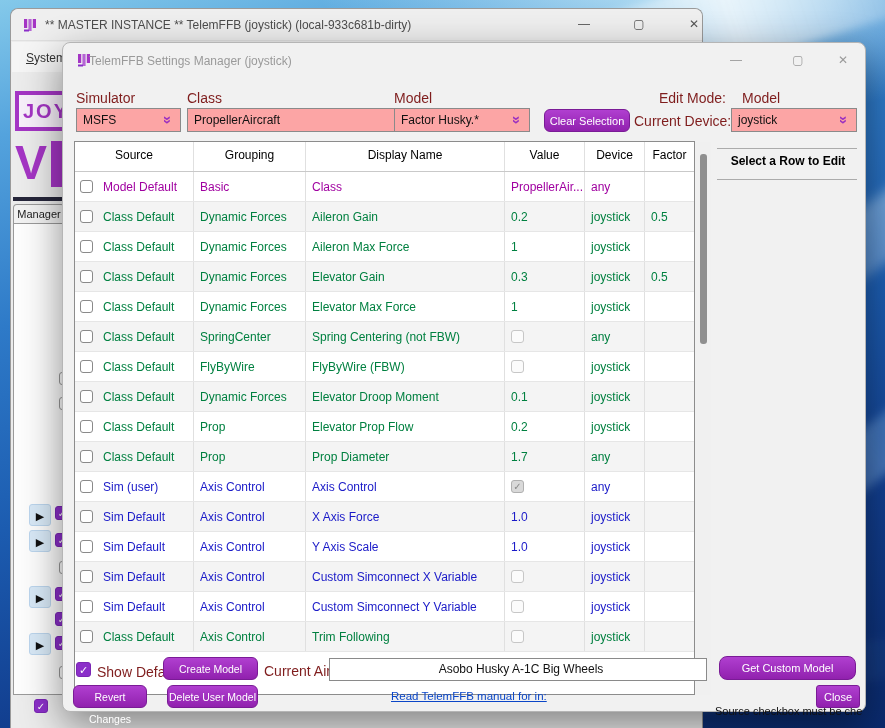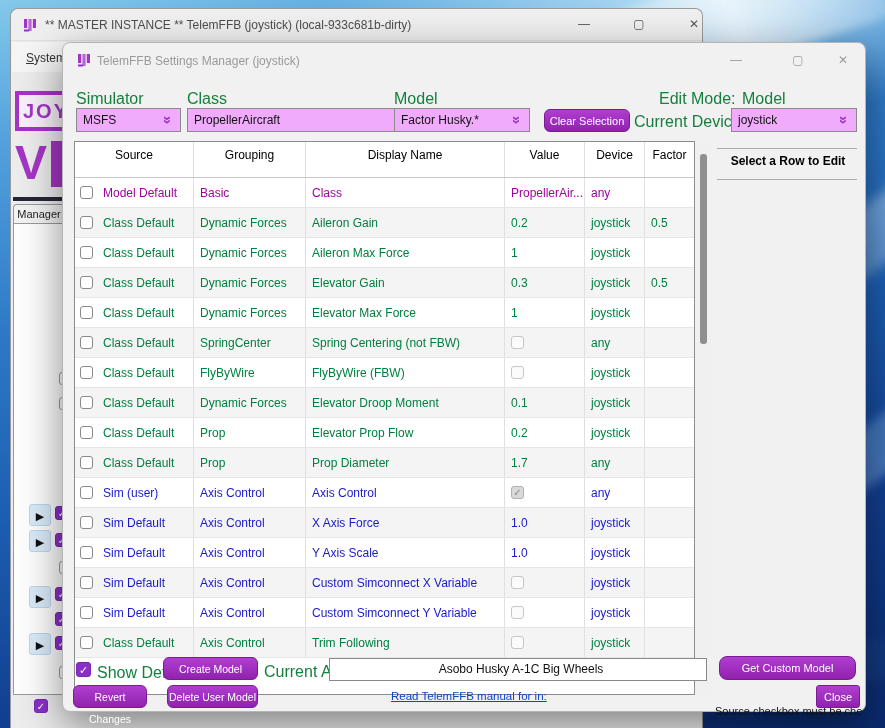--- a/index.html
+++ b/index.html
@@ -54,38 +54,38 @@
     border:1px solid #7a26b4; border-radius:3px; color:#fff; font-size:10px;
     line-height:13px; text-align:center; }
   .gray-cb { position:absolute; width:13px; height:13px; background:#fff;
     border:1px solid #9a9a9a; border-radius:3px; }
 
   
   #dialog { position:absolute; left:62px; top:42px; width:804px; height:670px;
     background:#f1f1f1; border:1px solid #b5b5b5; border-radius:8px;
     box-shadow:0 14px 40px rgba(0,0,0,.45); }
   .dlg-titlebar { position:absolute; left:0; top:0; width:100%; height:34px; }
-  .dlg-title { position:absolute; left:34px; top:11px; font-size:12px; color:#9a9a9a; white-space:nowrap; }
+  .dlg-title { position:absolute; left:26px; top:11px; font-size:12px; color:#9a9a9a; white-space:nowrap; }
   .dlg-icon { position:absolute; left:14px; top:9px; width:16px; height:16px; }
   .dlg-btn { position:absolute; top:2px; width:40px; height:30px; text-align:center;
     line-height:30px; font-size:12px; color:#9a9a9a; }
 
-  .ctl-label { position:absolute; font-size:16px; color:#15803d; white-space:nowrap; }
-  .select { position:absolute; height:24px; background:#f0abfc; border:1px solid #8a8a8a; }
+  .ctl-label { position:absolute; font-size:14px; color:#7f1d1d; white-space:nowrap; }
+  .select { position:absolute; height:24px; background:#fca5a5; border:1px solid #8a8a8a; }
   .select .sel-text { position:absolute; left:6px; top:4px; font-size:12px; color:#111; white-space:nowrap; }
   .select .dd-chevron { position:absolute; right:2px; top:1px; width:20px; height:20px;
     color:#9b30c0; font-weight:bold; font-size:15px; transform:rotate(90deg); line-height:20px; text-align:center; }
   .pbtn { position:absolute; background:linear-gradient(#b03fd0,#9121ae);
     border:1px solid #7a1b96; border-radius:6px; color:#fff; font-size:11px;
     text-align:center; }
 
   
   #table-wrap { position:absolute; left:11px; top:98px; width:621px; height:554px;
     background:#fff; border:1px solid #8c8c8c; overflow:hidden; }
-  .thead { display:flex; height:36px; border-bottom:1px solid #c9c9c9; background:#fff; }
+  .thead { display:flex; height:30px; border-bottom:1px solid #c9c9c9; background:#fff; }
   .th { font-size:12px; color:#000; text-align:center; line-height:26px;
     border-right:1px solid #e0e0e0; overflow:hidden; white-space:nowrap; }
   .trow { display:flex; height:30px; border-bottom:1px solid #e6e6e6; background:#fff; }
   .trow.alt { background:#f4f4f4; }
   .td { font-size:12px; line-height:30px; padding-left:6px; border-right:1px solid #e0e0e0;
     overflow:hidden; white-space:nowrap; position:relative; }
   .c0 { width:119px; } .c1 { width:112px; } .c2 { width:199px; }
   .c3 { width:80px; } .c4 { width:60px; } .c5 { width:49px; border-right:none; }
   .row-cb { position:absolute; left:5px; top:8px; width:13px; height:13px;
     background:#fff; border:1px solid #8a8a8a; border-radius:3px; }

